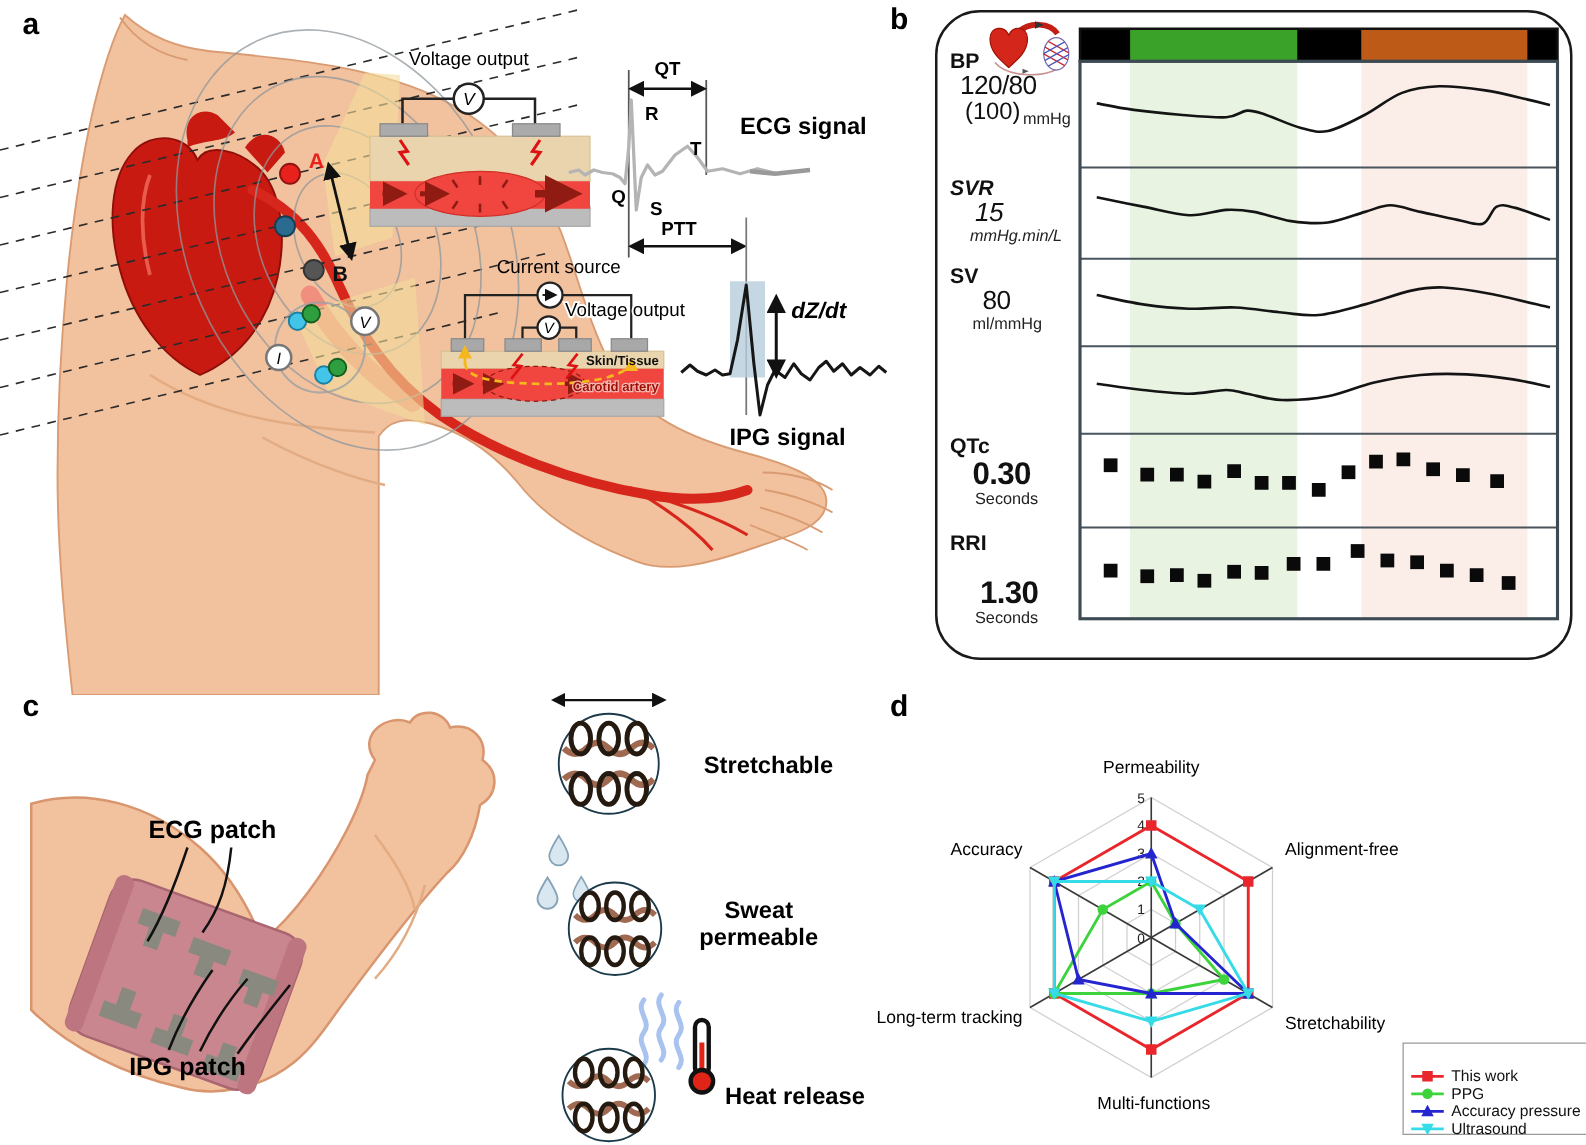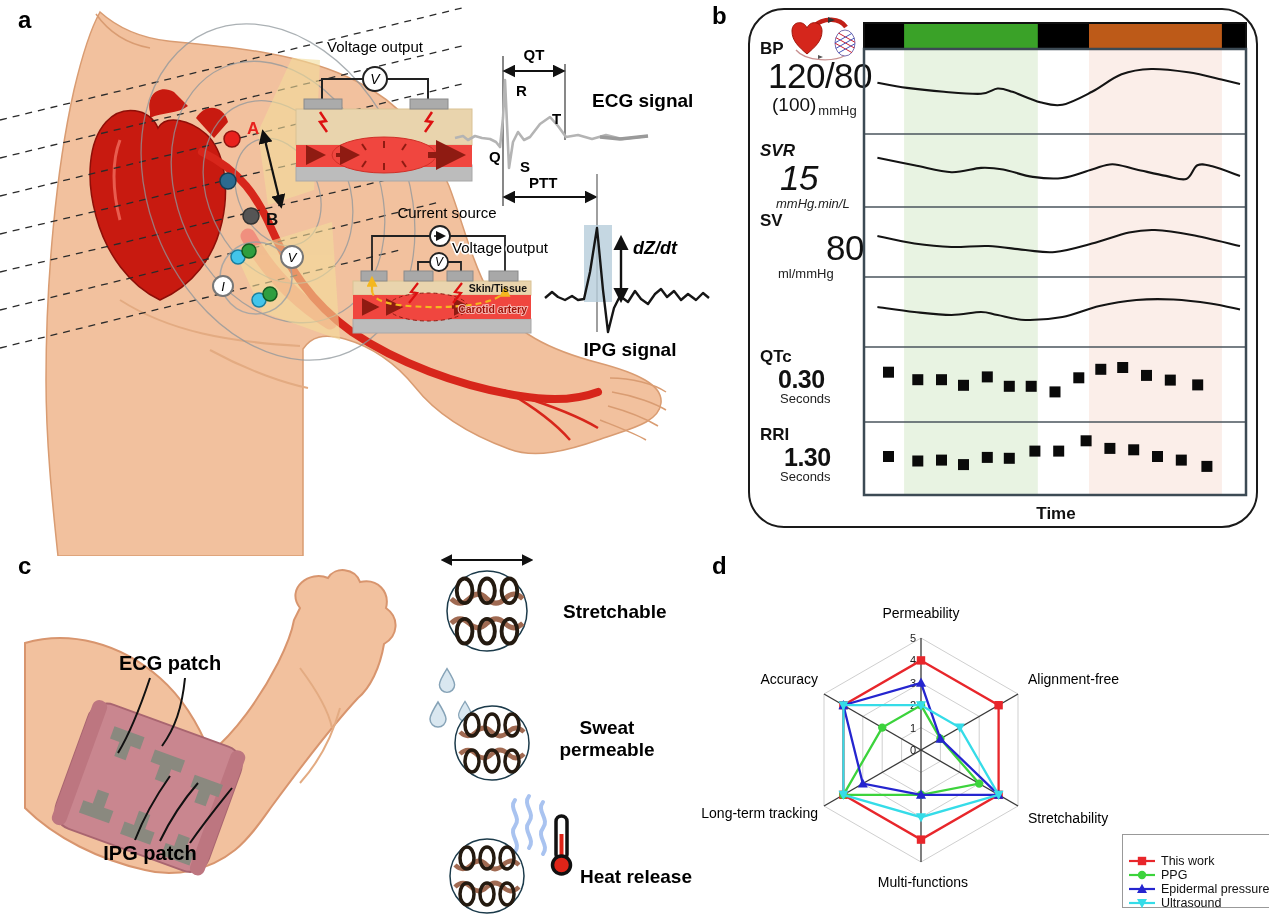--- a/index.html
+++ b/index.html
@@ -4,21 +4,21 @@
 <style>
   html,body{margin:0;padding:0;background:#fff;}
   #canvas{position:relative;width:1269px;height:916px;background:#fff;overflow:hidden;
           font-family:"Liberation Sans",sans-serif;color:#111;}
   .abs{position:absolute;}
   .panel-letter{font-weight:bold;font-size:24px;color:#000;}
   svg text{font-family:"Liberation Sans",sans-serif;}
   
   .brow{position:absolute;left:10px;width:104px;line-height:1.05;}
   .bname{font-weight:bold;font-size:17px;display:block;}
-  .bval{font-size:35px;display:block;margin-left:14px;letter-spacing:-0.5px;}
+  .bval{font-size:21px;display:block;margin-left:14px;letter-spacing:-0.5px;}
   .bval.sm{font-size:25px;font-weight:bold;}
   .bextra{font-size:19px;}
   .bunit{font-size:13px;color:#222;}
   .bunit.blk{display:block;margin-left:10px;}
   .sub{vertical-align:-4px;margin-left:2px;}
   #b-box{position:absolute;left:748px;top:8px;width:510px;height:520px;
          border:2.5px solid #1a1a1a;border-radius:36px;box-sizing:border-box;background:#fff;}
   #time-label{position:absolute;left:114px;top:494px;width:384px;text-align:center;
               font-weight:bold;font-size:17px;}
   
@@ -216,31 +216,31 @@
       <span class="bval" style="margin-left:8px;">120/80</span>
       <span style="display:block;margin-left:12px;"><span class="bextra">(100)</span><span class="bunit sub">mmHg</span></span>
     </div>
     <div class="brow" style="top:132px;font-style:italic;">
       <span class="bname">SVR</span>
       <span class="bval" style="margin-left:20px;">15</span>
       <span class="bunit blk" style="margin-left:4px;padding-left:12px;">mmHg.min/L</span>
     </div>
     <div class="brow" style="top:202px;">
       <span class="bname">SV</span>
-      <span class="bval" style="margin-left:26px;text-align:right;">80</span>
+      <span class="bval" style="margin-left:26px;">80</span>
       <span class="bunit blk" style="margin-left:18px;">ml/mmHg</span>
     </div>
     <div class="brow" style="top:338px;">
       <span class="bname">QTc</span>
       <span class="bval sm" style="margin-left:18px;">0.30</span>
       <span class="bunit blk" style="margin-left:20px;">Seconds</span>
     </div>
     <div class="brow" style="top:416px;">
       <span class="bname">RRI</span>
-      <span class="bval sm" style="margin-left:24px;">1.30</span>
+      <span class="bval sm" style="margin-left:24px;margin-top:17px;">1.30</span>
       <span class="bunit blk" style="margin-left:20px;">Seconds</span>
     </div>
 
     <svg id="b-chart" class="abs" style="left:112px;top:10px;" width="386" height="478" viewBox="0 0 386 478">
         <g>
           <rect x="42.1" y="29" width="133.7" height="446" fill="#e8f3e2"></rect>
           <rect x="227.0" y="29" width="132.9" height="446" fill="#fbeee9"></rect>
         </g>
         <g stroke="#4a545c" stroke-width="1.5">
           <line x1="2" y1="114" x2="384" y2="114"></line>
@@ -289,21 +289,20 @@
         </g>
         <g>
           <rect x="2" y="3" width="382" height="26" fill="#000"></rect>
           <rect x="42.1" y="3" width="133.7" height="26" fill="#3aa228"></rect>
           <rect x="227.0" y="3" width="132.9" height="26" fill="#bd5a18"></rect>
           <rect x="2" y="3" width="382" height="26" fill="none" stroke="#111" stroke-width="2"></rect>
         </g>
         <rect x="2" y="29" width="382" height="446" fill="none" stroke="#3c4a54" stroke-width="2.5"></rect>
       </svg>
 
-    <div id="time-label">Time</div>
   </div>
 
   <div class="abs panel-letter" style="left:18px;top:552px;">c</div>
 
   <svg class="abs" style="left:10px;top:548px;" width="710" height="368" viewBox="0 0 710 368">
     <defs>
       <g id="knit">
         <path d="M-32,-11 q8,8 16,0 q8,-8 16,0 q8,8 16,0 q8,-8 16,0" fill="none" stroke="#a06a52" stroke-width="4.5"></path>
         <path d="M-32,11 q8,-8 16,0 q8,8 16,0 q8,-8 16,0 q8,8 16,0" fill="none" stroke="#a06a52" stroke-width="4.5"></path>
         <g fill="none" stroke="#241a10" stroke-width="3.5">
@@ -448,21 +447,21 @@
           <line x1="1" y1="6" x2="27" y2="6" stroke="#3cd33c" stroke-width="2.2"></line>
           <circle cx="14" cy="6" r="4.2" fill="#3cd33c"></circle>
         </svg>
         <span>PPG</span>
       </div>
     <div class="leg-row">
         <svg class="leg-swatch" width="28" height="12">
           <line x1="1" y1="6" x2="27" y2="6" stroke="#2525cf" stroke-width="2.2"></line>
           <path d="M14,0.7999999999999998 L19,10 L9,10 Z" fill="#2525cf"></path>
         </svg>
-        <span>Epidermal pressure</span>
+        <span>Accuracy pressure</span>
       </div>
     <div class="leg-row">
         <svg class="leg-swatch" width="28" height="12">
           <line x1="1" y1="6" x2="27" y2="6" stroke="#35dce8" stroke-width="2.2"></line>
           <path d="M14,11.2 L19,2 L9,2 Z" fill="#35dce8"></path>
         </svg>
         <span>Ultrasound</span>
       </div>
   </div>
 

